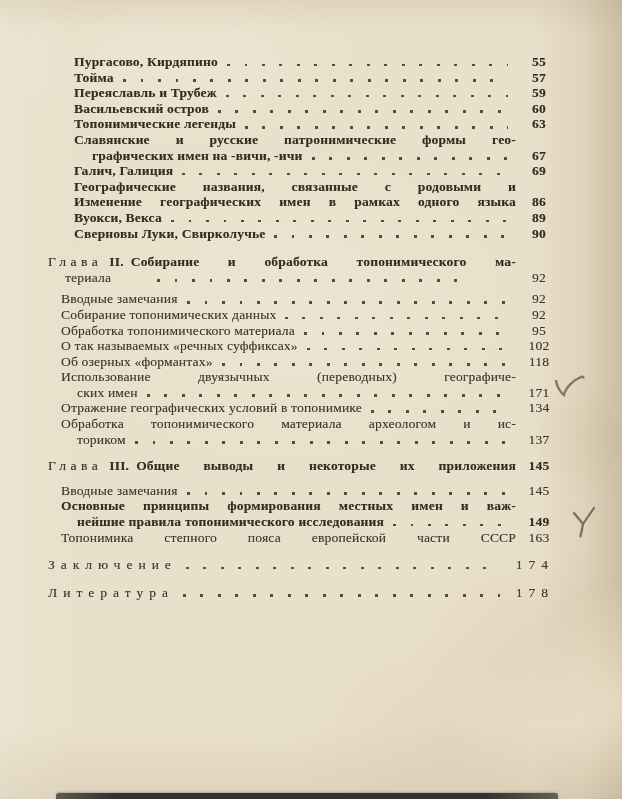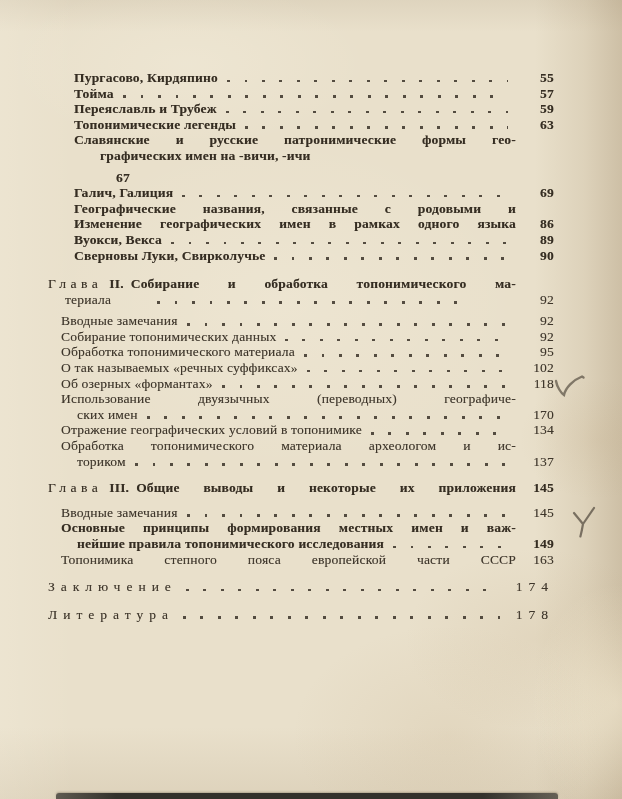--- a/index.html
+++ b/index.html
@@ -12,48 +12,48 @@
       radial-gradient(ellipse 120px 170px at 99% 88%, rgba(255,246,222,.45), transparent 70%),
       radial-gradient(ellipse 200px 140px at 86% 80%, rgba(172,142,98,.12), transparent 65%),
       radial-gradient(ellipse 240px 170px at 72% 92%, rgba(176,146,102,.12), transparent 65%),
       radial-gradient(ellipse 130px 100px at 96% 55%, rgba(170,140,95,.10), transparent 60%),
       radial-gradient(ellipse 340px 240px at 45% 38%, rgba(255,251,238,.18), transparent 70%),
       radial-gradient(ellipse 260px 120px at 30% 8%, rgba(255,251,238,.20), transparent 70%),
       linear-gradient(to right, rgba(255,252,240,.15), transparent 12%, transparent 86%, rgba(150,124,84,.14) 94%, rgba(133,106,68,.28) 100%),
       linear-gradient(to bottom, rgba(130,108,76,.10), transparent 4%, transparent 91%, rgba(150,125,90,.14) 100%),
       #e9e0cb;
   }
-  .toc{position:absolute;left:48px;top:70px;right:68px;color:#3e362b;}
+  .toc{position:absolute;left:48px;top:54px;right:68px;color:#3e362b;}
   .row{
     display:flex;align-items:baseline;
     font-size:13.5px;line-height:15.6px;min-height:15.6px;
     letter-spacing:.2px;
     text-shadow:.2px .2px 0 rgba(52,44,33,.35);
     white-space:nowrap;
   }
   .row .txt{white-space:nowrap;}
   .row.fill{white-space:normal;}
   .row.fill .txt{flex:1 1 auto;text-align:justify;text-align-last:justify;white-space:normal;}
   .row.b{font-weight:700;color:#352d22;}
   
   .lv-ch{padding-left:0;}
   .lv-cc{padding-left:17px;gap:37px;}
   .lv-e1{padding-left:13px;}
   .lv-c1{padding-left:29px;}
   .lv-e2{padding-left:26px;}
-  .lv-c2{padding-left:44px;flex-direction:column;}
+  .lv-c2{padding-left:44px;}
   .lv-fin{padding-left:0;letter-spacing:6px;}
   .pre{letter-spacing:4.5px;font-weight:400;margin-right:7px;}
   .num{margin-right:7px;}
   .dots{
     flex:1 1 auto;min-width:0;align-self:flex-end;
     height:2.6px;margin:0 8px 3.4px 9px;
     background:repeating-linear-gradient(90deg, rgba(58,50,40,.85) 0 2.6px, transparent 2.6px 17.5px);
   }
-  .pg{min-width:30px;text-align:right;margin-left:8px;}
+  .pg{min-width:30px;text-align:center;margin-left:8px;}
   .bottom-edge{
     position:absolute;left:56px;right:64px;bottom:0;height:6px;
     border-radius:3px 3px 0 0;
     background:linear-gradient(to right, rgba(52,50,45,.75), #33312c 12% 85%, rgba(52,50,45,.7));
     box-shadow:0 -1px 2px rgba(90,80,60,.35);
   }
   .mark{position:absolute;}
 </style>
 </head>
 <body>
@@ -70,20 +70,25 @@
         <span class="txt">Тойма</span>
         <span class="dots"></span>
         <span class="pg">57</span>
       </div>
       <div class="row lv-e2 b">
         <span class="txt">Переяславль и Трубеж</span>
         <span class="dots"></span>
         <span class="pg">59</span>
       </div>
       <div class="row lv-e2 b">
+        <span class="txt">Васильевский остров</span>
+        <span class="dots"></span>
+        <span class="pg">60</span>
+      </div>
+      <div class="row lv-e2 b">
         <span class="txt">Топонимические легенды</span>
         <span class="dots"></span>
         <span class="pg">63</span>
       </div>
       <div class="row lv-e2 b fill">
         <span class="txt">Славянские и русские патронимические формы гео-</span>
         <span class="pg"></span>
       </div>
       <div class="row lv-c2 b">
         <span class="txt">графических имен на -вичи, -ичи</span>
@@ -147,21 +152,21 @@
         <span class="dots"></span>
         <span class="pg">118</span>
       </div>
       <div class="row lv-e1 fill">
         <span class="txt">Использование двуязычных (переводных) географиче-</span>
         <span class="pg"></span>
       </div>
       <div class="row lv-c1">
         <span class="txt">ских имен</span>
         <span class="dots"></span>
-        <span class="pg">170</span>
+        <span class="pg">171</span>
       </div>
       <div class="row lv-e1">
         <span class="txt">Отражение географических условий в топонимике</span>
         <span class="dots"></span>
         <span class="pg">134</span>
       </div>
       <div class="row lv-e1 fill">
         <span class="txt">Обработка топонимического материала археологом и ис-</span>
         <span class="pg"></span>
       </div>

